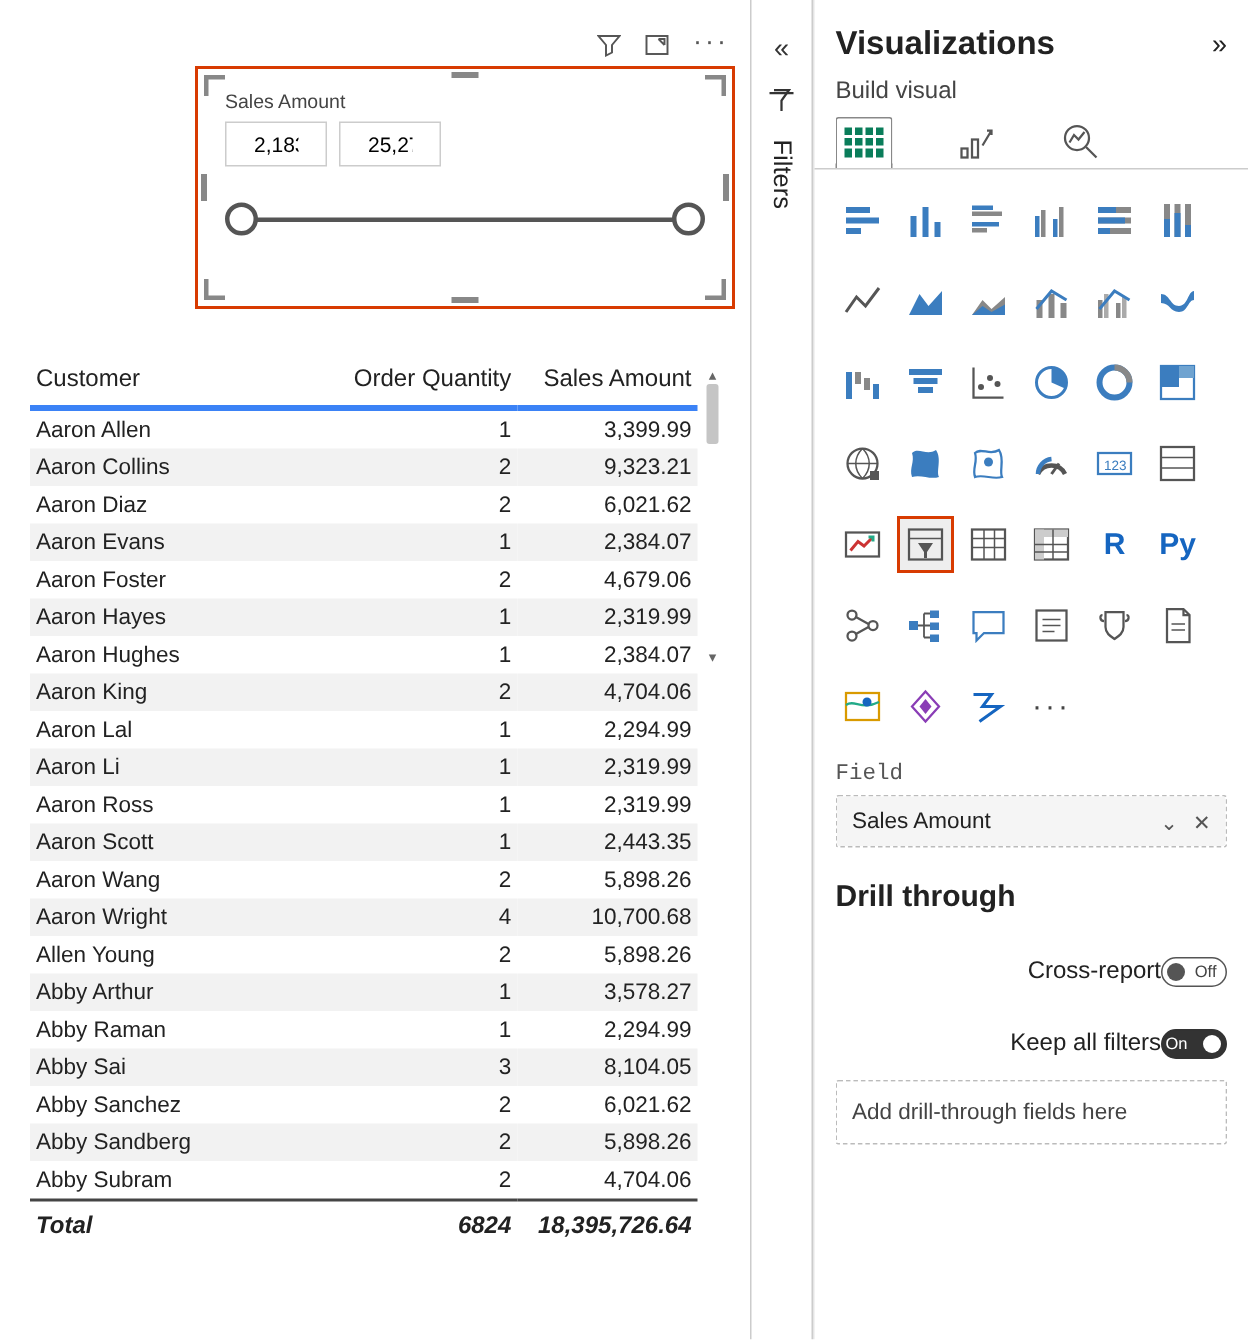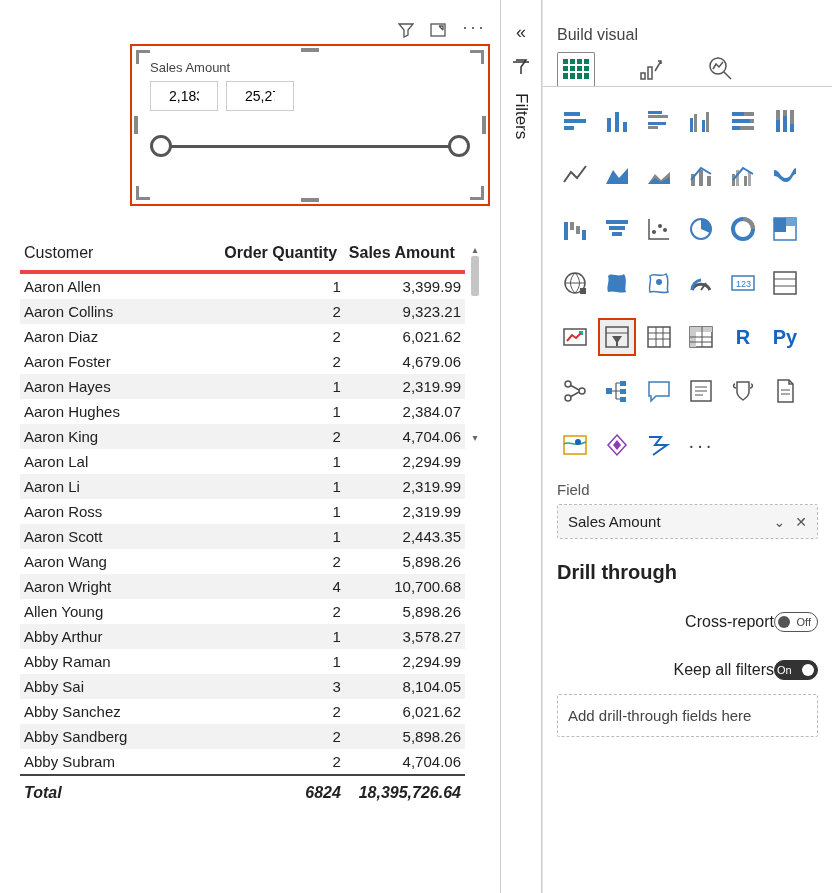--- a/index.html
+++ b/index.html
@@ -95,24 +95,24 @@
   table.data {
     width: 100%;
     border-collapse: collapse;
     font-size: 15px;
   }
   table.data thead th {
     text-align: left;
     font-weight: 400;
     color:#222;
     padding: 6px 4px 8px 4px;
-    border-bottom: 4px solid #ef4444;
+    border-bottom: 4px solid #3b82f6;
     font-size:16px;
   }
-  table.data thead th.num { text-align:left;font-weight:bold; }
+  table.data thead th.num { text-align:right; }
   table.data tbody td {
     padding: 4px 4px;
   }
   table.data tbody td.num { text-align:right; }
   table.data tbody tr.alt { background:#f2f2f2; }
   table.data tfoot td {
     border-top: 2px solid #444;
     font-weight: 700;
     padding: 8px 4px;
     font-size:16px;
@@ -195,21 +195,21 @@
   }
   .viz-item svg { width:26px; height:26px; }
   .viz-item.sel {
     outline: 2px solid #d83b01;
     outline-offset: -1px;
     background:#eee;
   }
   .viz-item.txt { font-size:20px; font-weight:600; }
 
   
-  .section-label { font-size:15px; color:#555; margin-top:18px; margin-bottom:6px;}
+  .section-label { font-size:15px; color:#555; margin-top:18px; margin-bottom:6px;font-family:Liberation Mono, monospace;}
   .field-well {
     border: 1px dashed #bbb;
     border-radius:2px;
     padding:0;
   }
   .field-pill {
     background:#f5f5f5;
     border-radius:2px;
     padding:8px 10px;
     display:flex; align-items:center; justify-content:space-between;
@@ -303,20 +303,25 @@
           <tr class="alt">
             <td>Aaron Collins</td>
             <td class="num">2</td>
             <td class="num">9,323.21</td>
           </tr>
           <tr>
             <td>Aaron Diaz</td>
             <td class="num">2</td>
             <td class="num">6,021.62</td>
           </tr>
+          <tr class="alt">
+            <td>Aaron Evans</td>
+            <td class="num">1</td>
+            <td class="num">2,384.07</td>
+          </tr>
           <tr>
             <td>Aaron Foster</td>
             <td class="num">2</td>
             <td class="num">4,679.06</td>
           </tr>
           <tr class="alt">
             <td>Aaron Hayes</td>
             <td class="num">1</td>
             <td class="num">2,319.99</td>
           </tr>
@@ -414,20 +419,24 @@
   <svg class="filter-ic" viewBox="0 0 20 20">
     <path d="M5 3 L15 3 L10 10 L10 17" fill="none" stroke="#333" stroke-width="1.5"></path>
     <path d="M2 5 L18 5" stroke="#333" stroke-width="1.5"></path>
   </svg>
   <div class="rot">Filters</div>
 </div>
 
 <div class="divider"></div>
 
 <div class="viz-pane">
+  <div class="viz-header">
+    <h2>Visualizations</h2>
+    <div class="chev" style="font-size:18px">»</div>
+  </div>
   <div class="viz-subhead">Build visual</div>
 
   <div class="viz-tab-row">
     <div class="build-icon">
       <div class="build-icon-inner">
           <span></span>
           <span></span>
           <span></span>
           <span></span>
           <span></span>

